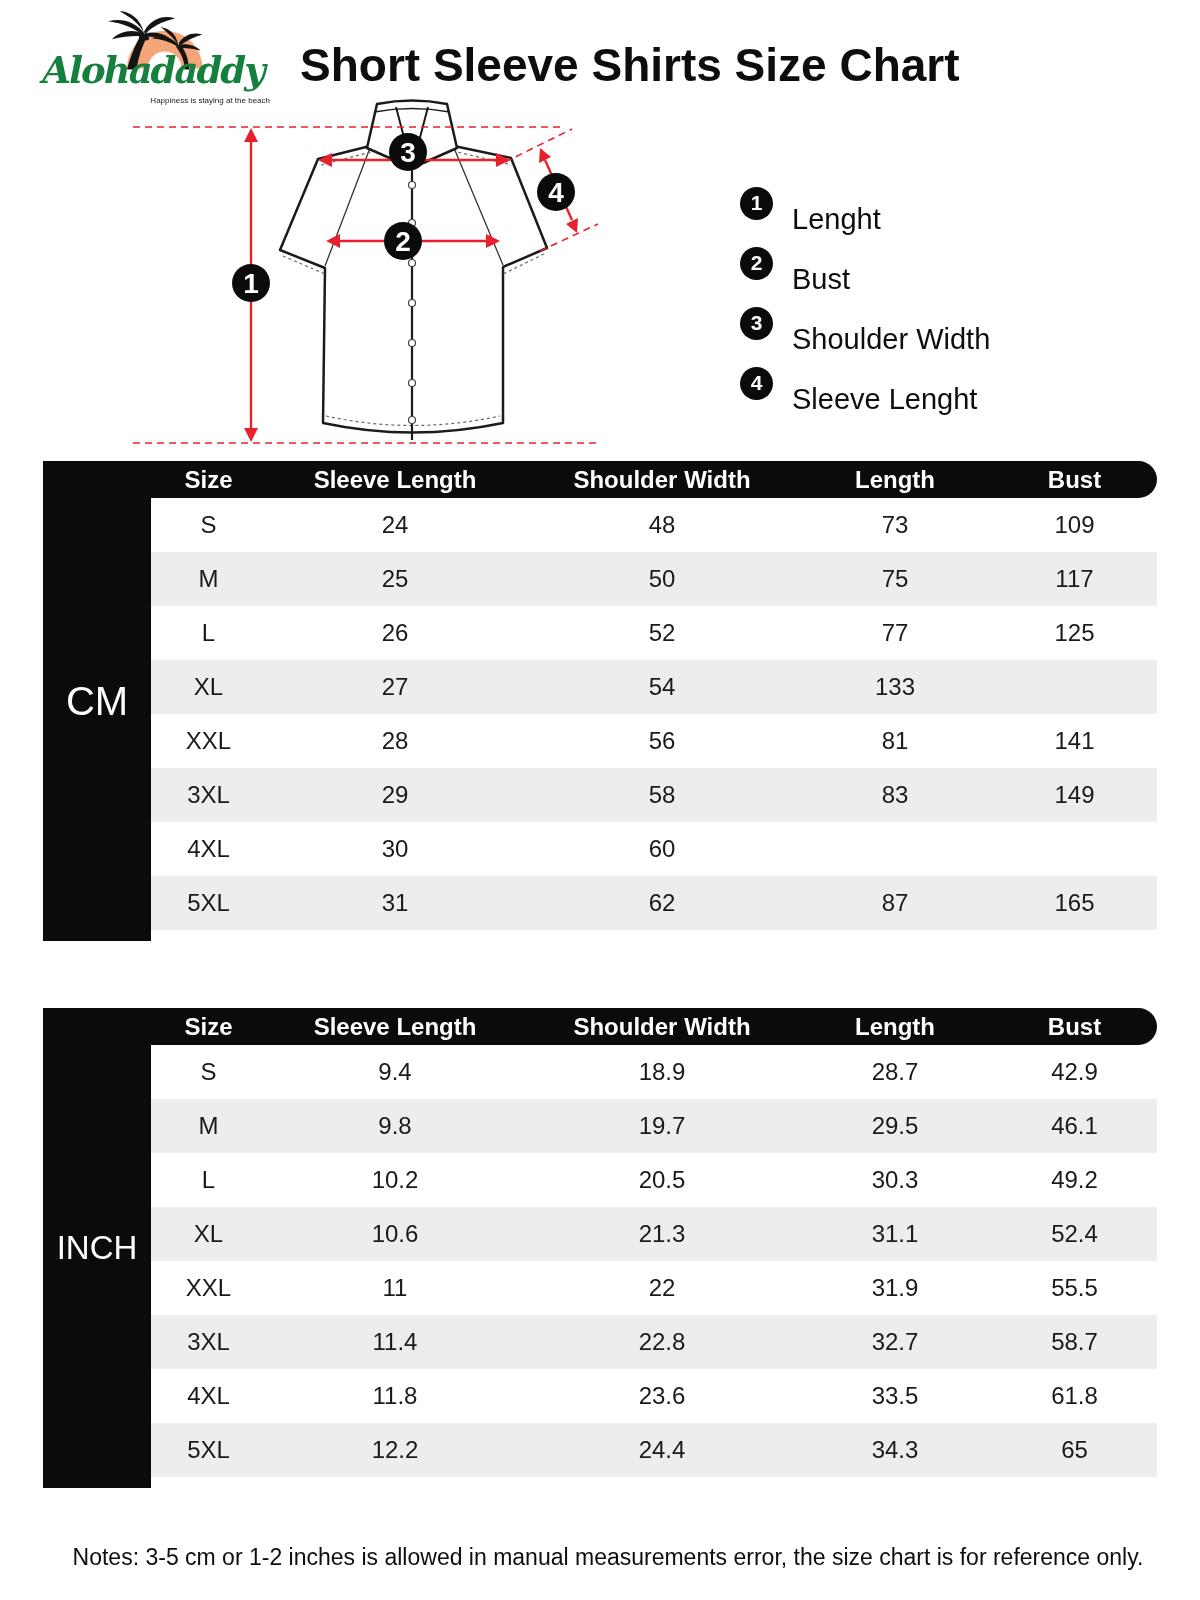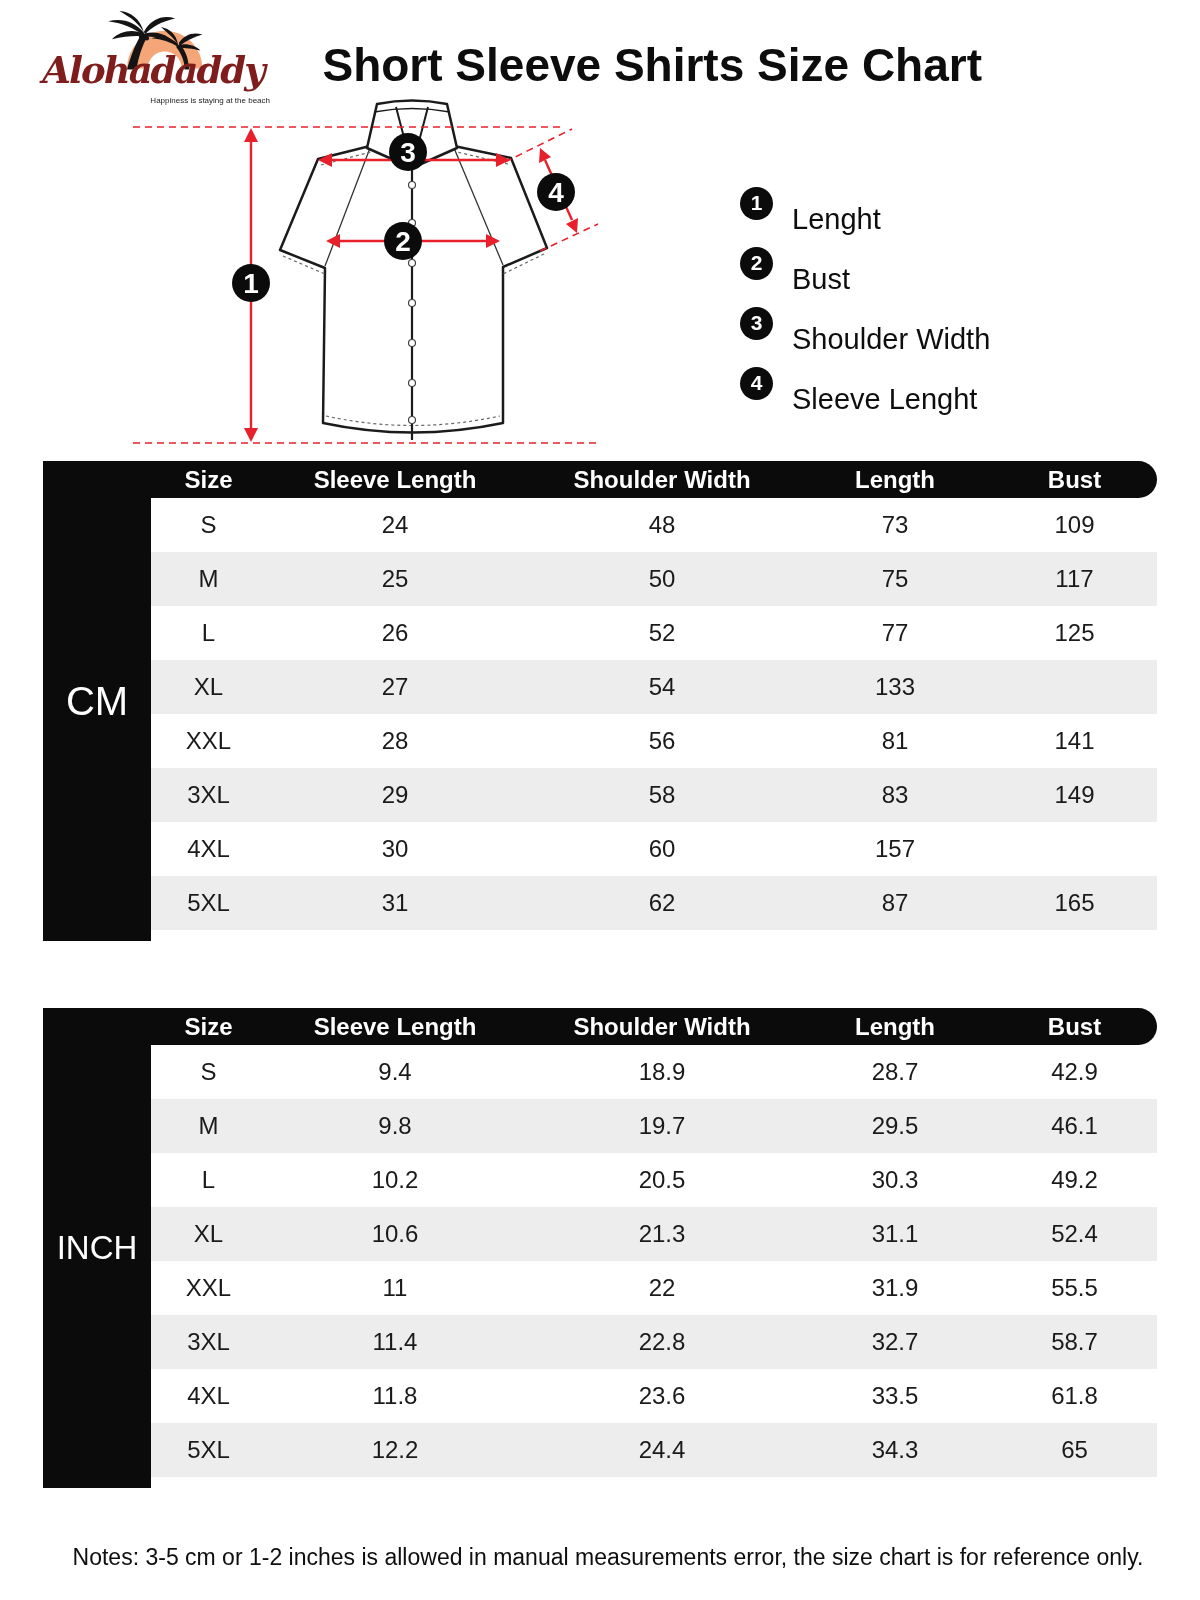--- a/index.html
+++ b/index.html
@@ -4,25 +4,25 @@
 <style>
   html,body{margin:0;padding:0;background:#fff;}
   .page{position:relative;width:1200px;height:1600px;background:#fff;overflow:hidden;
         font-family:"Liberation Sans",sans-serif;color:#111;}
 
   
   .logo{position:absolute;left:28px;top:8px;width:250px;height:105px;}
   .logo-art{position:absolute;left:62px;top:2px;width:140px;height:66px;}
   .brand{position:absolute;left:0;top:44px;width:250px;text-align:center;
          font-family:"DejaVu Serif",serif;font-style:italic;font-weight:bold;
-         font-size:37px;letter-spacing:-2px;color:#7f1d1d;line-height:1;}
+         font-size:37px;letter-spacing:-2px;color:#15803d;line-height:1;}
   .tagline{position:absolute;right:8px;top:88px;font-size:8px;color:#222;}
 
   
-  .title{position:absolute;left:300px;top:38px;width:682px;text-align:right;
+  .title{position:absolute;left:300px;top:38px;width:682px;text-align:left;
          font-size:46px;font-weight:bold;color:#0d0d0d;letter-spacing:0;}
 
   
   .diagram{position:absolute;left:120px;top:90px;width:480px;height:365px;}
 
   
   .legend{position:absolute;left:740px;top:186px;}
   .legend-item{display:flex;align-items:center;height:34px;margin-bottom:26px;}
   .legend-badge{width:33px;height:33px;border-radius:50%;background:#0b0b0b;color:#fff;
                 display:flex;align-items:center;justify-content:center;
@@ -201,21 +201,20 @@
           <div class="td">3XL</div>
           <div class="td">29</div>
           <div class="td">58</div>
           <div class="td">83</div>
           <div class="td">149</div>
         </div>
         <div class="tr">
           <div class="td">4XL</div>
           <div class="td">30</div>
           <div class="td">60</div>
-          <div class="td">157</div>
         </div>
         <div class="tr alt">
           <div class="td">5XL</div>
           <div class="td">31</div>
           <div class="td">62</div>
           <div class="td">87</div>
           <div class="td">165</div>
         </div>
       </div>
   </section>

